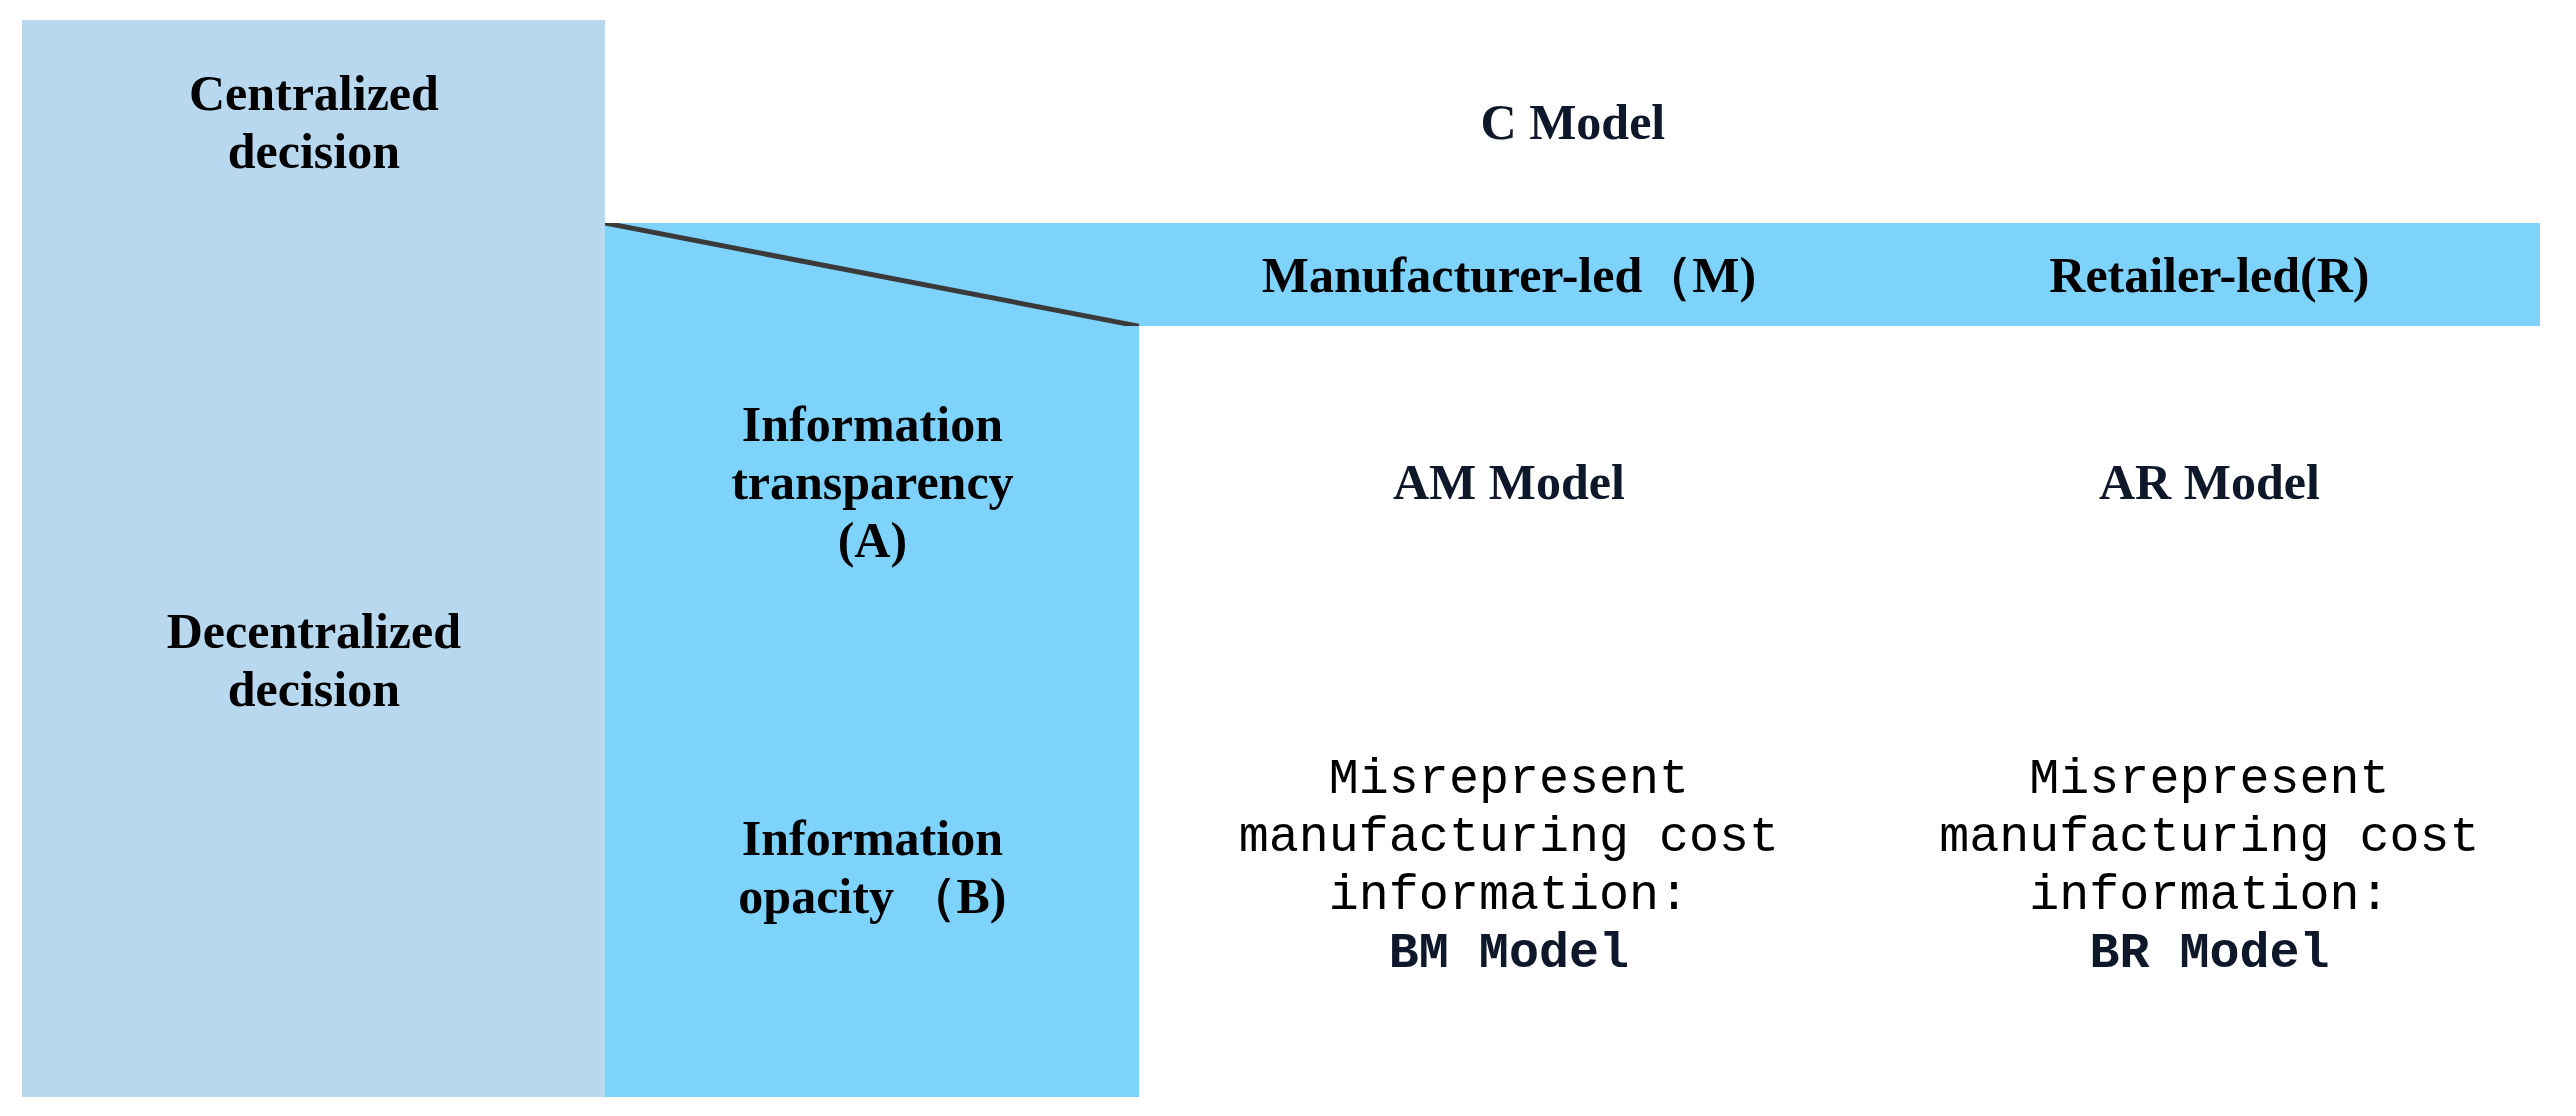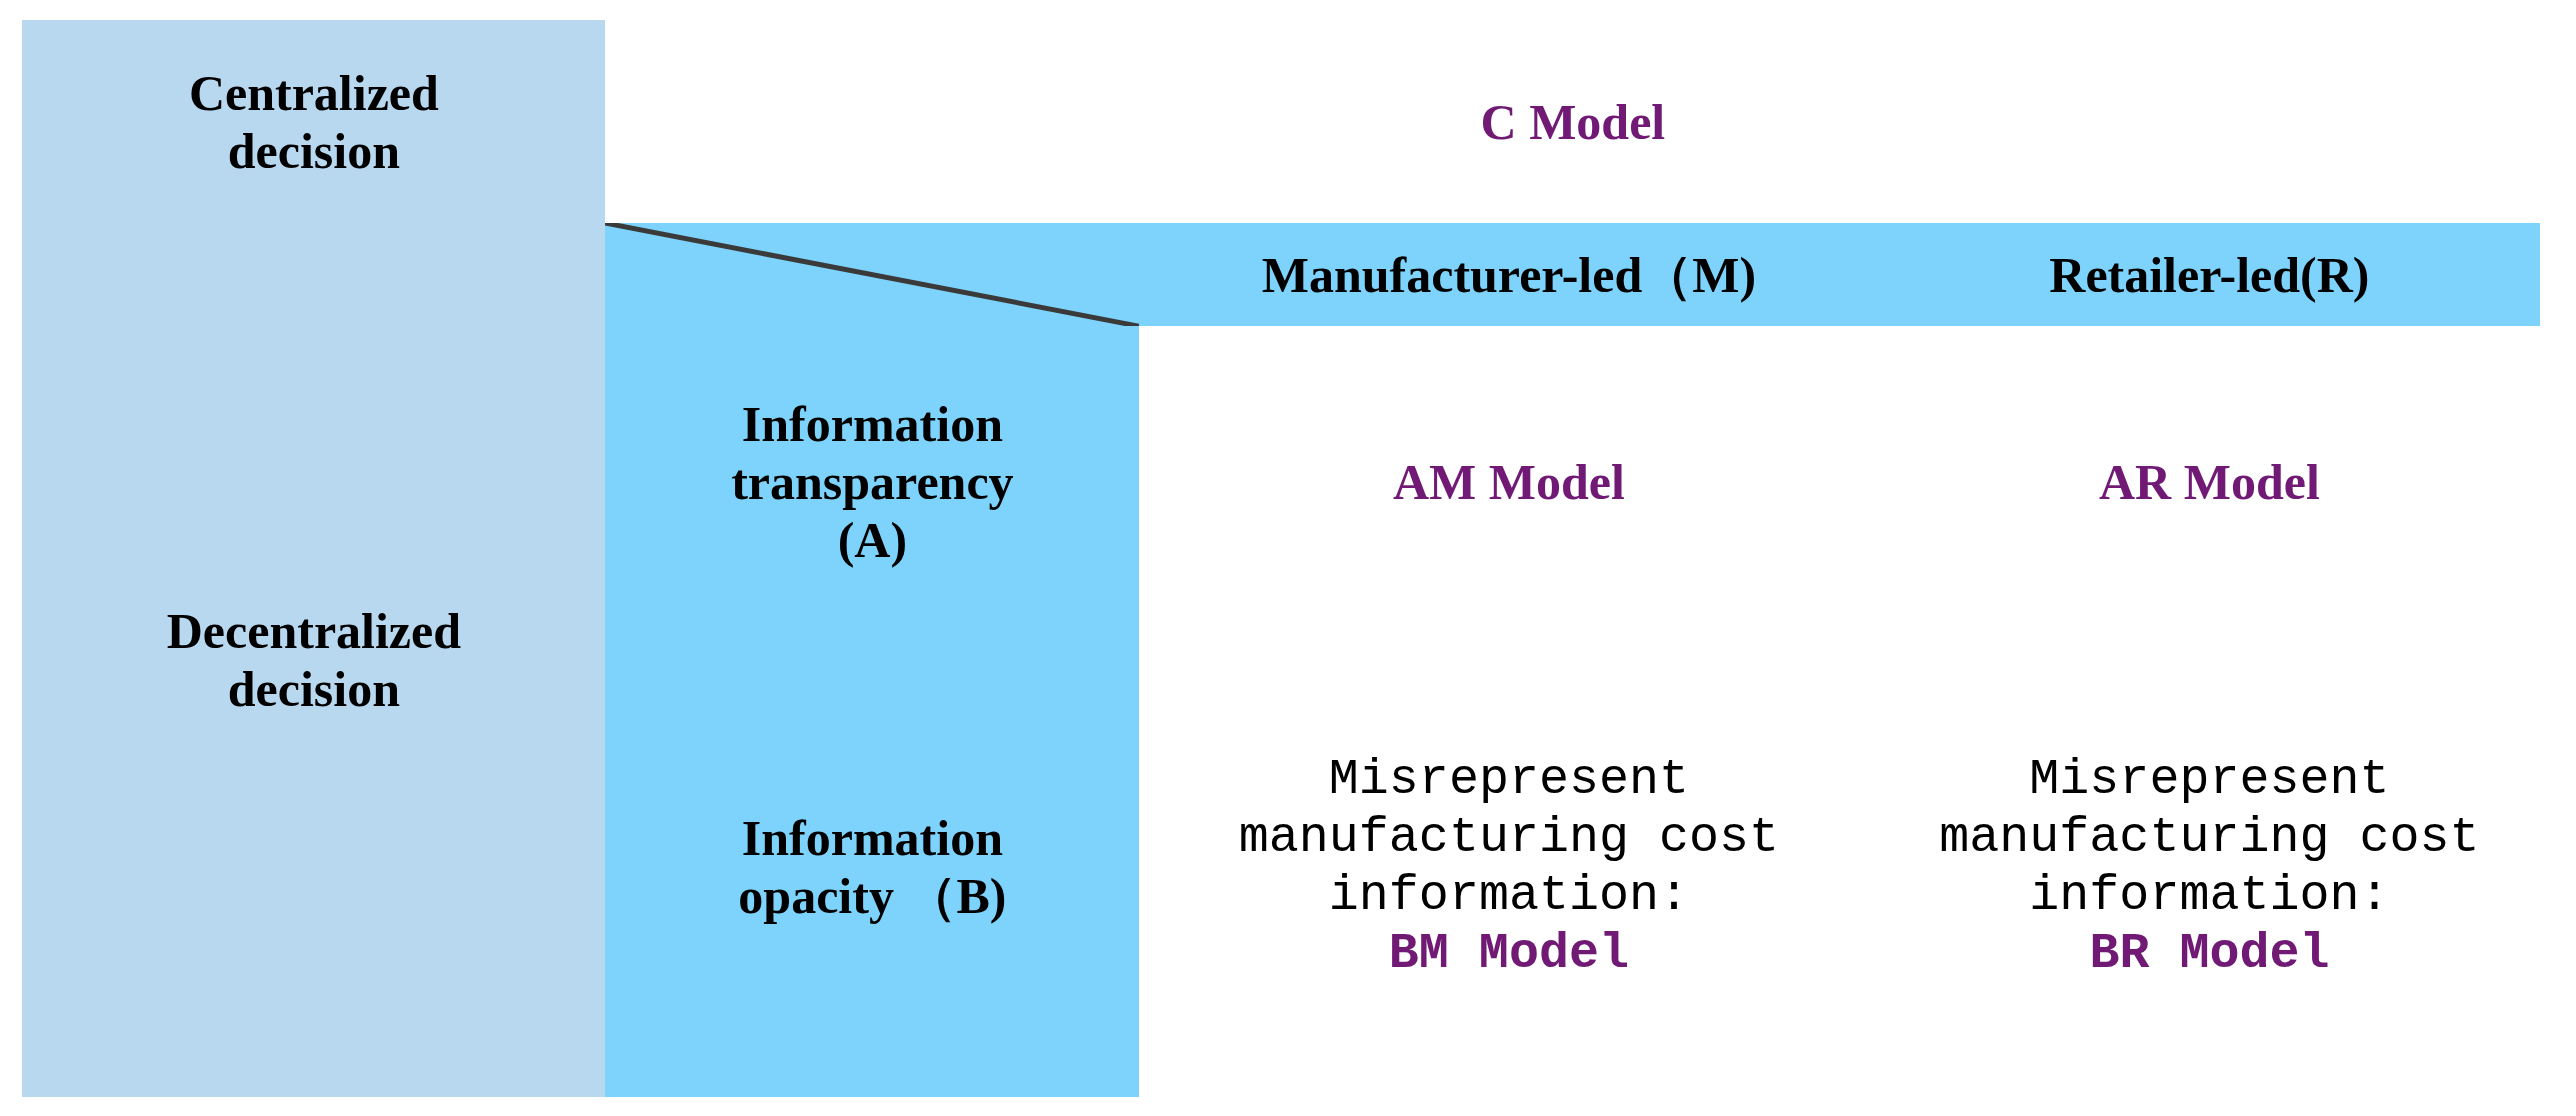--- a/index.html
+++ b/index.html
@@ -46,21 +46,21 @@
   .rule-right  { border-right: 4.5px solid #3a3a3a; }
 
   
   .fill-deep  { background: #b7d8ef; }
   .fill-light { background: #7dd3fc; }
   .fill-white { background: #ffffff; }
 
   
   .bold   { font-weight: bold; }
   .normal { font-weight: normal; font-family: Liberation Mono, monospace; }
-  .red    { color: #701a75; font-weight: bold; }
+  .red    { color: #0f172a; font-weight: bold; }
 
   
   .corner {
     position: relative;
     padding: 0;
   }
   .corner .diag {
     position: absolute;
     inset: 0;
     pointer-events: none;

